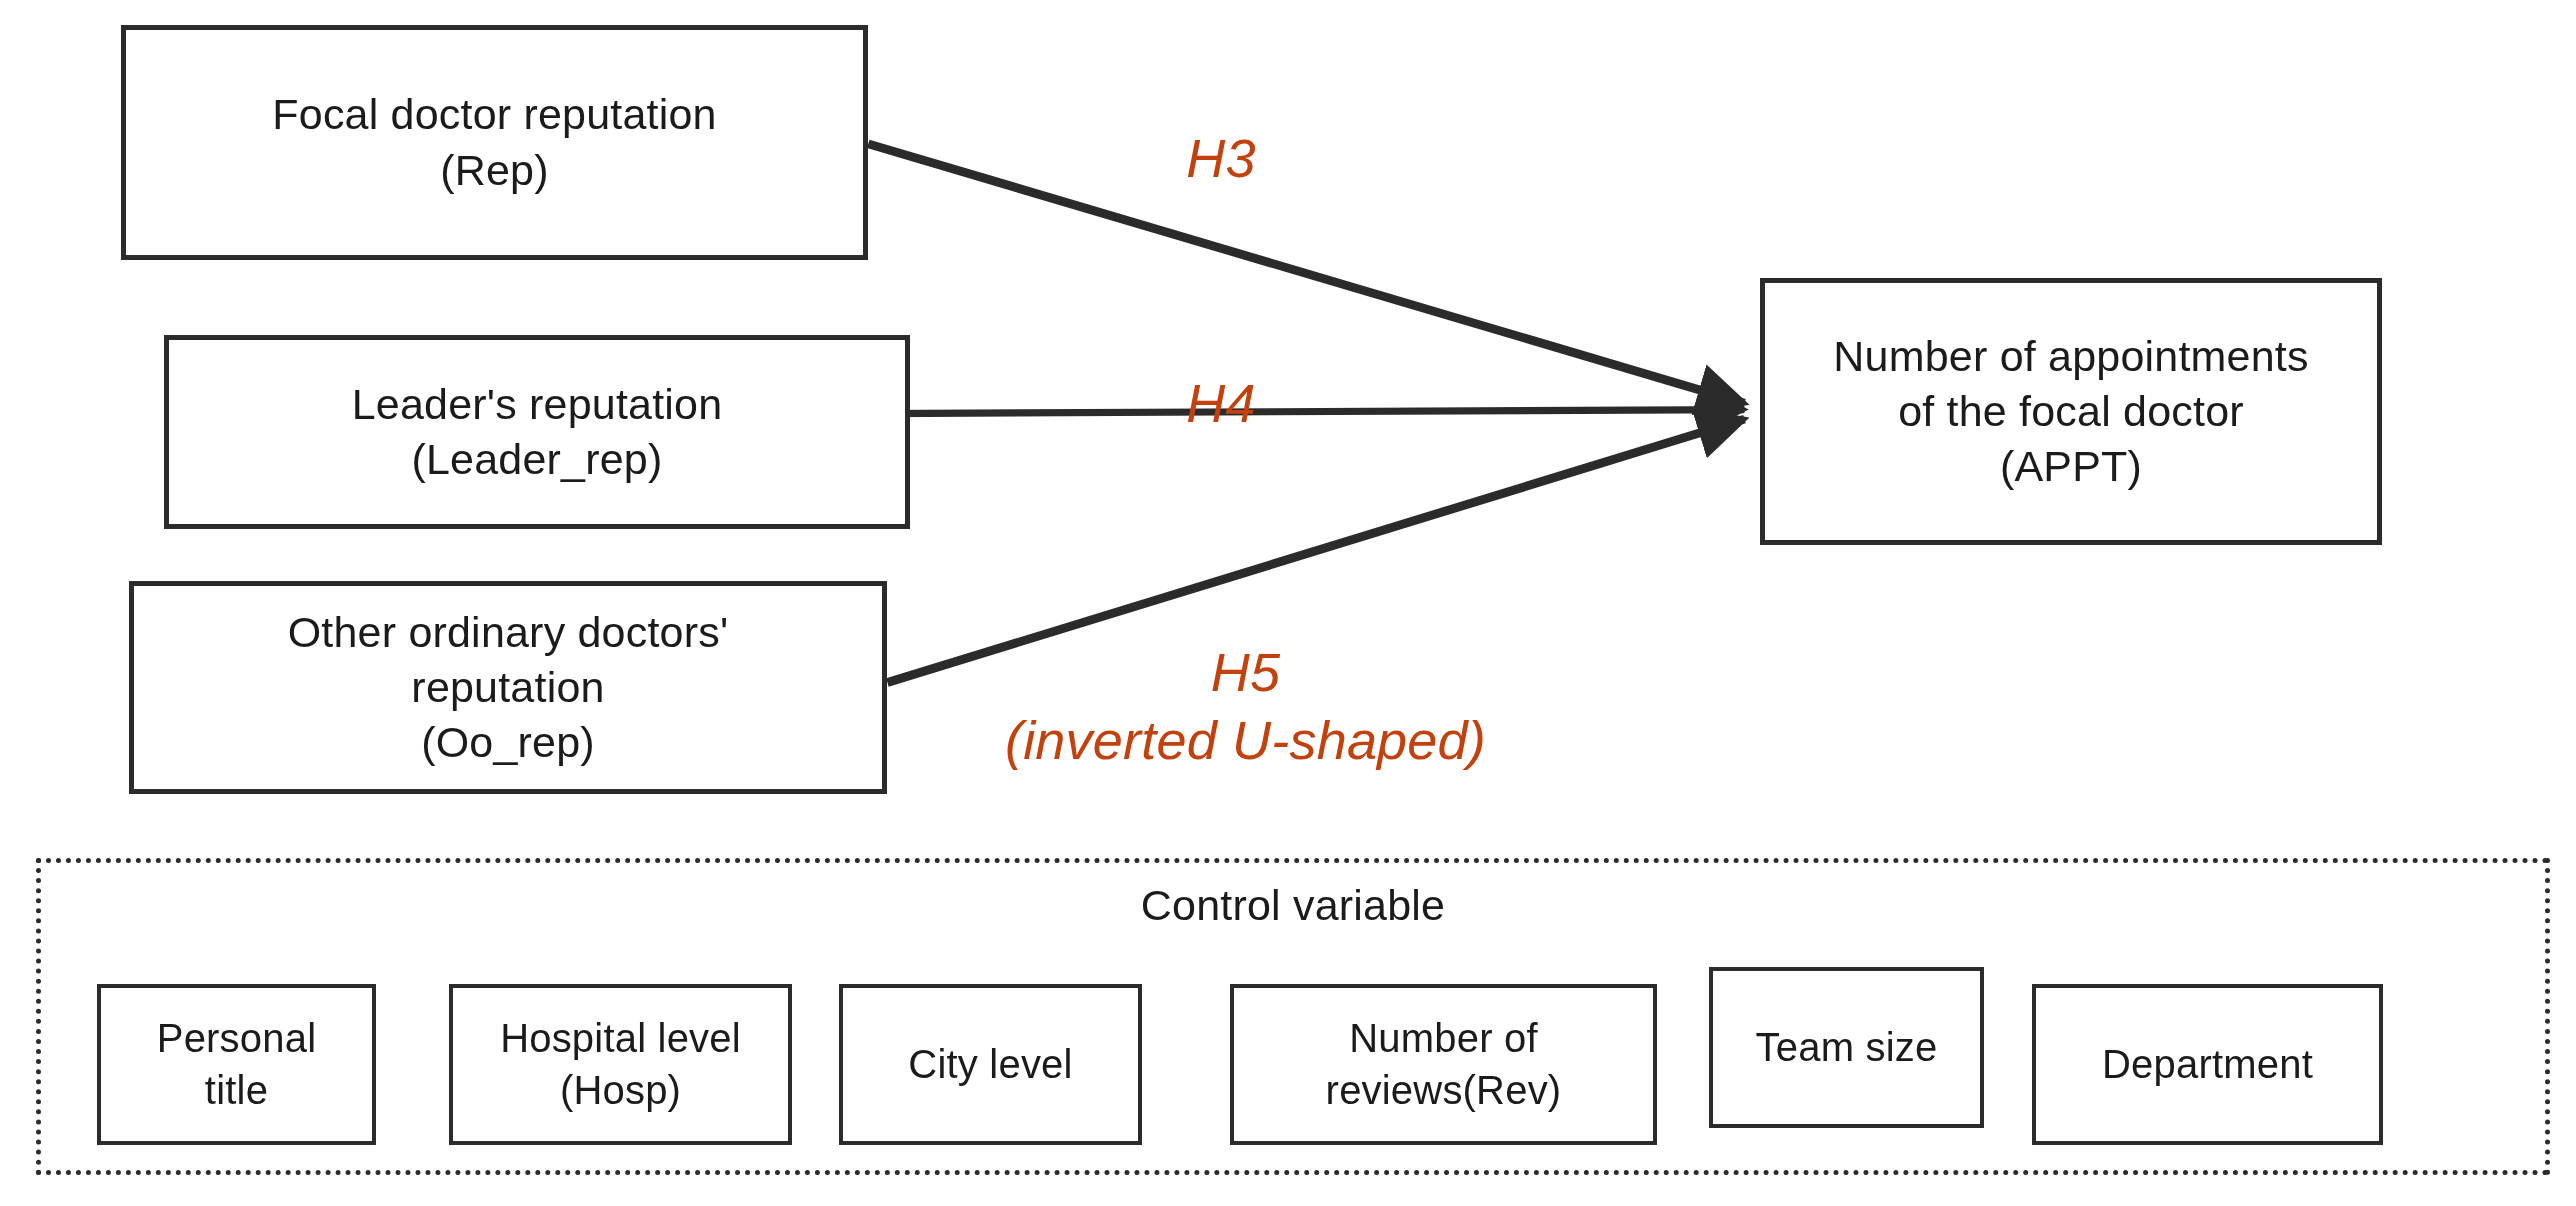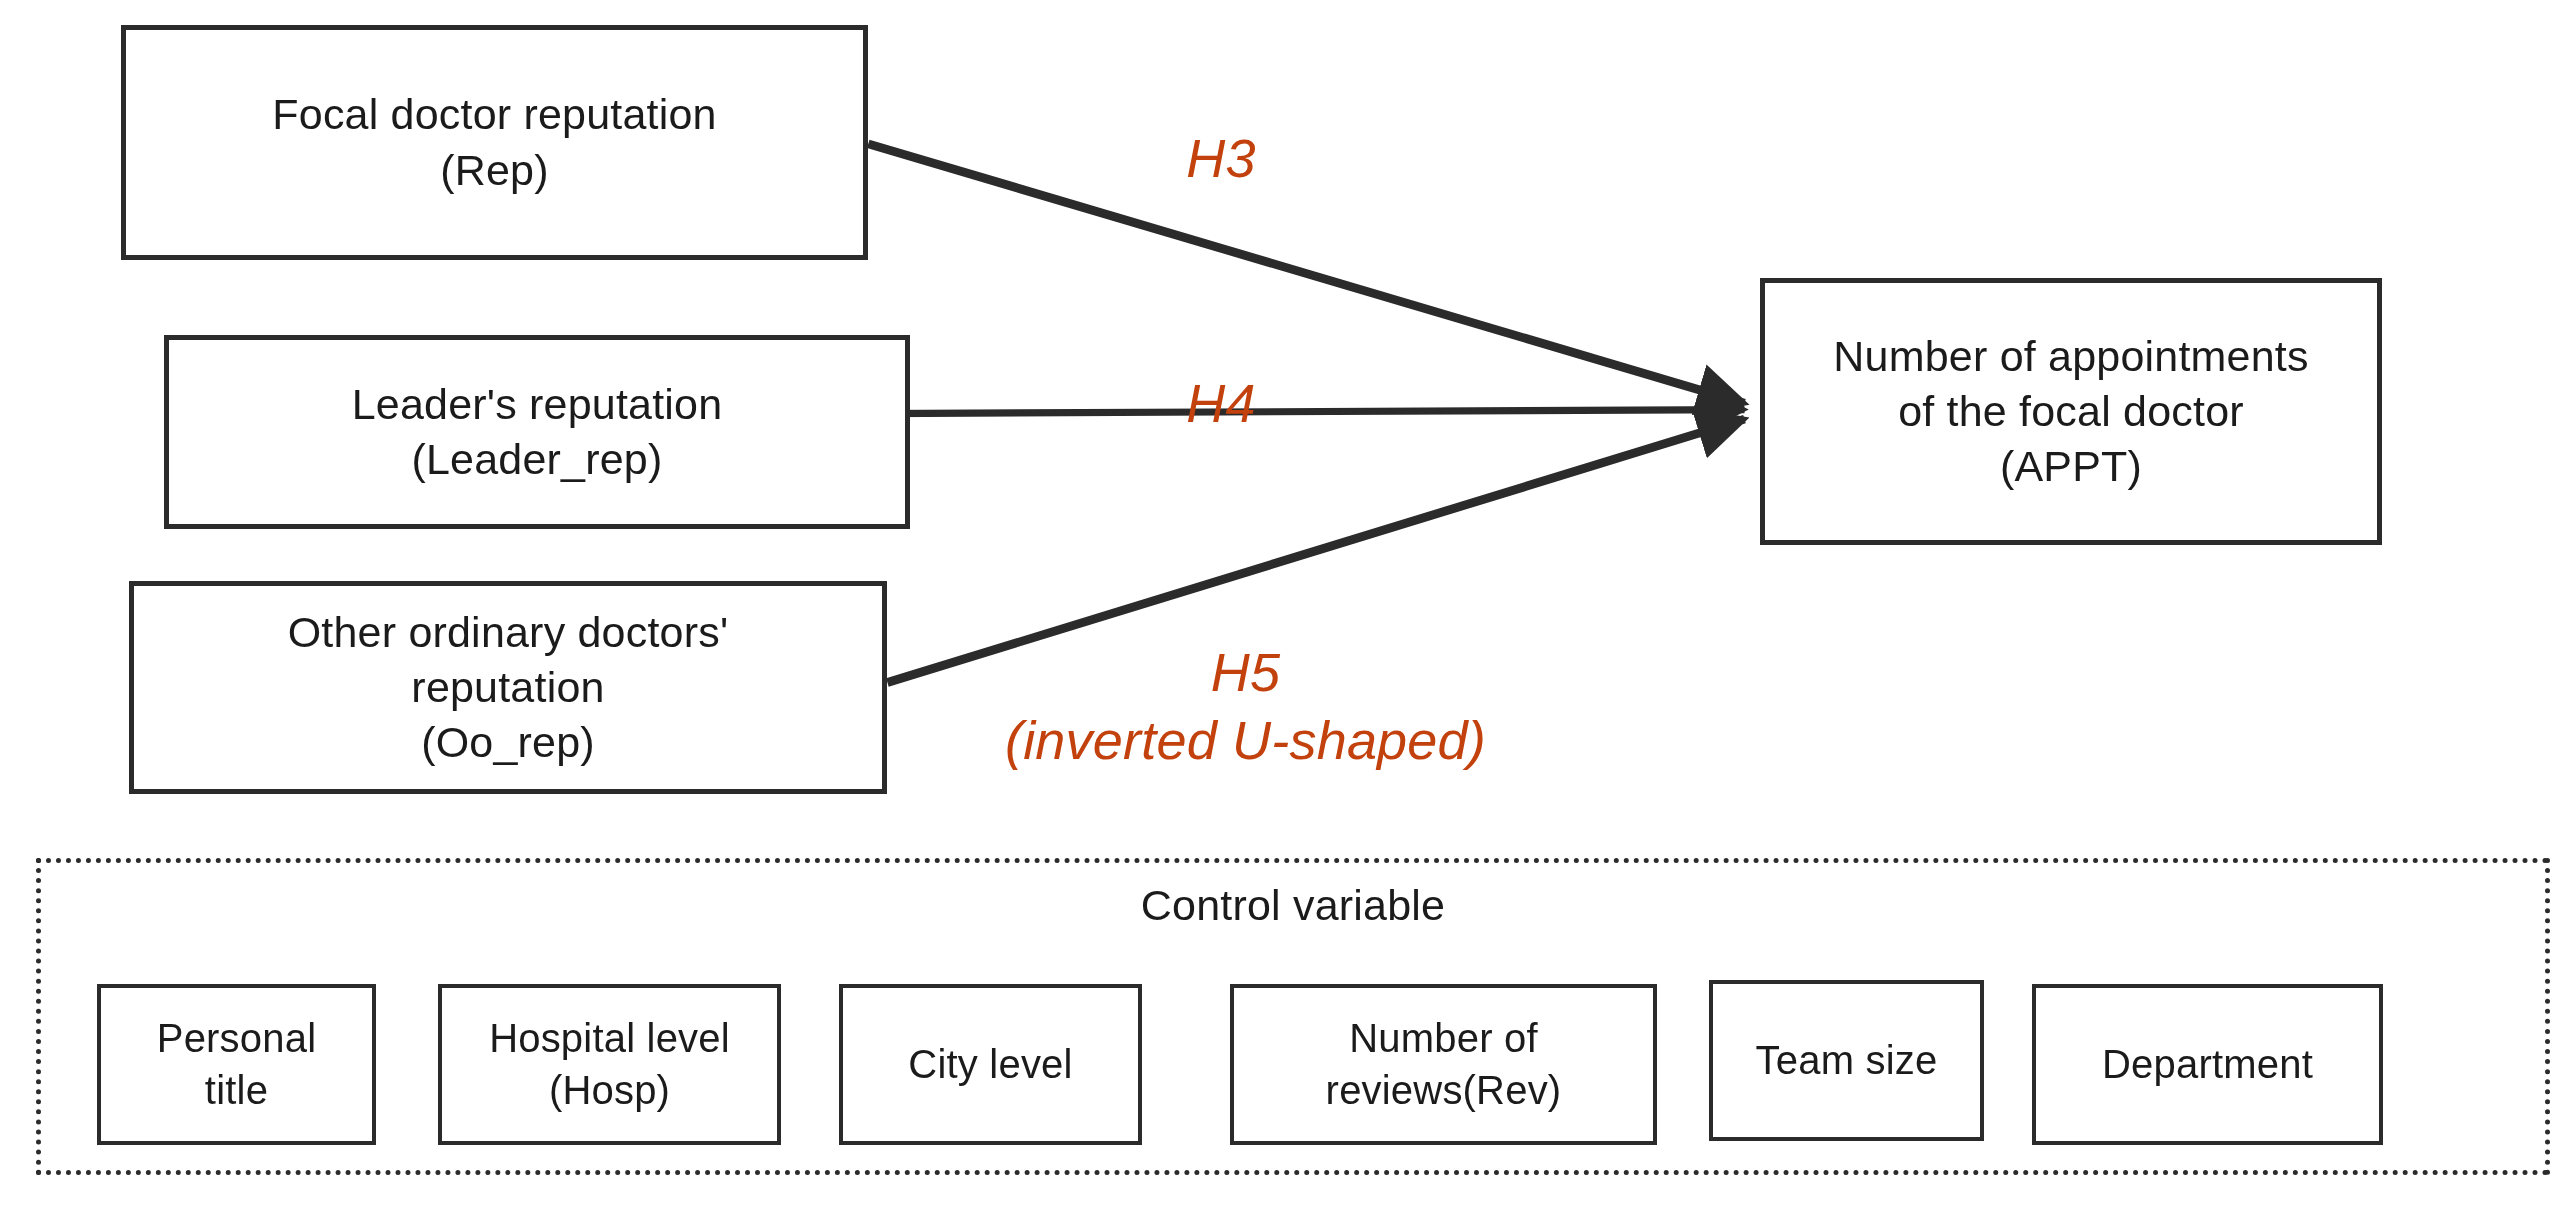--- a/index.html
+++ b/index.html
@@ -121,35 +121,35 @@
 
   <div id="control-group" style="left:36px; top:858px; width:2514px; height:317px;">
 
     <div id="control-title">Control variable</div>
 
     <div class="node node-ctrl" style="left:56px; top:121px; width:279px; height:161px;">
       <span>Personal
 title</span>
     </div>
 
-    <div class="node node-ctrl" style="left:397px; top:121px; width:343px; height:161px;">
+    <div class="node node-ctrl" style="left:408px; top:121px; width:343px; height:161px;">
       <span>Hospital level
 (Hosp)</span>
     </div>
 
     <div class="node node-ctrl" style="left:798px; top:121px; width:303px; height:161px;">
       <span>City level</span>
     </div>
 
     <div class="node node-ctrl" style="left:1189px; top:121px; width:427px; height:161px;">
       <span>Number of
 reviews(Rev)</span>
     </div>
 
-    <div class="node node-ctrl" style="left:1668px; top:117px; width:275px; height:161px;">
+    <div class="node node-ctrl" style="left:1668px; top:104px; width:275px; height:161px;">
       <span>Team size</span>
     </div>
 
     <div class="node node-ctrl" style="left:1991px; top:121px; width:351px; height:161px;">
       <span>Department</span>
     </div>
 
   </div>
 
 </div>

